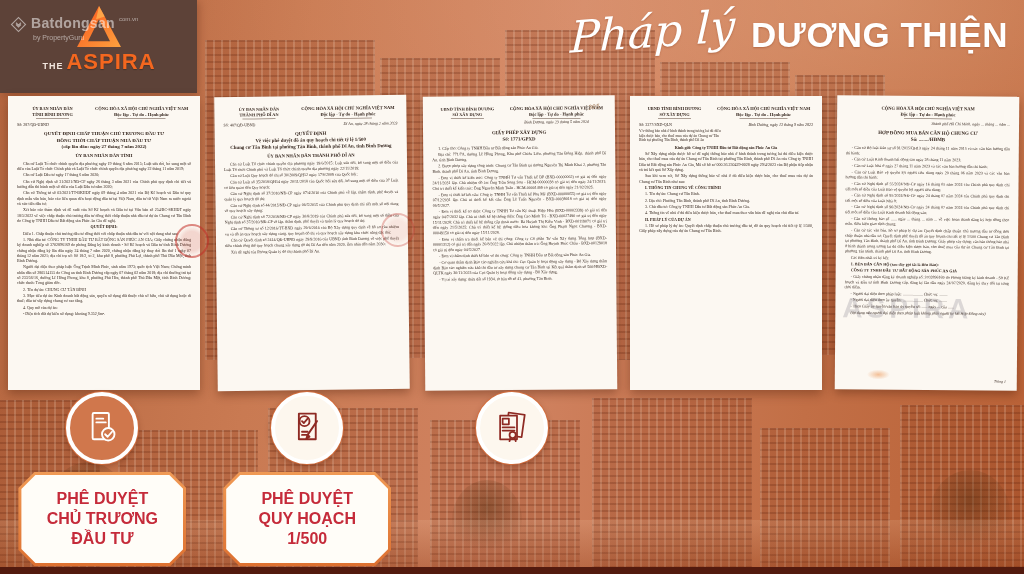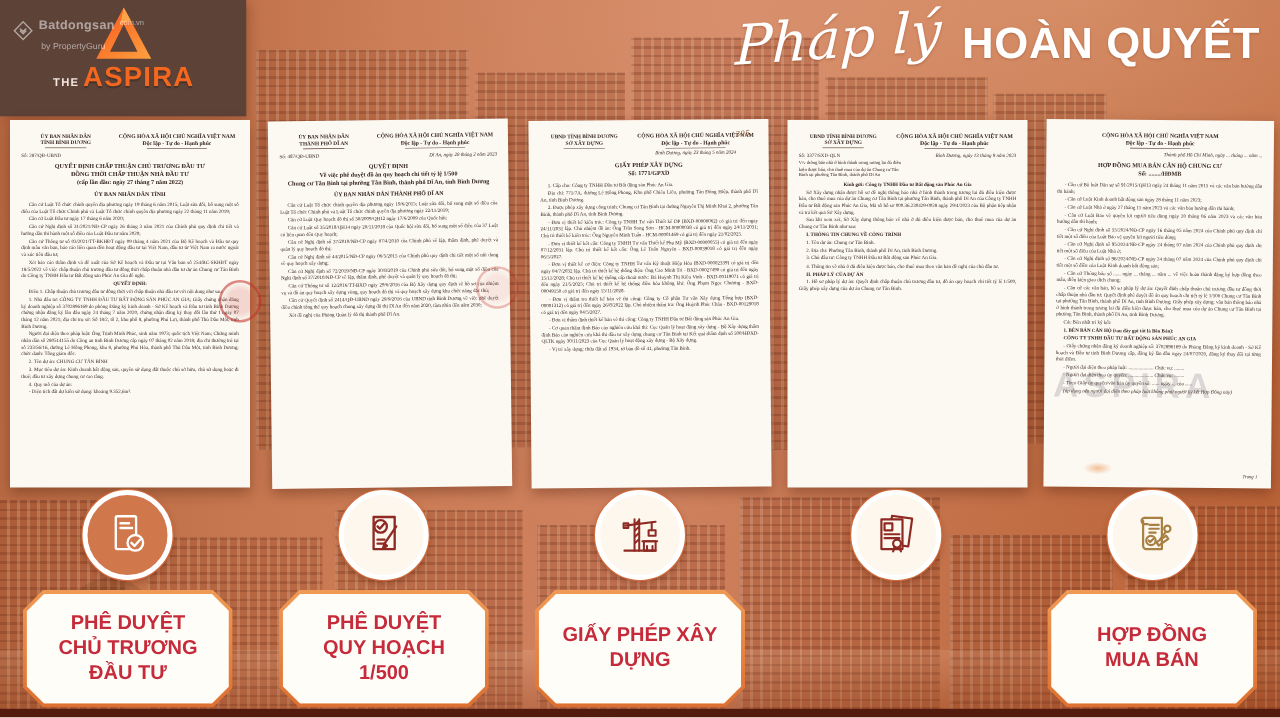--- a/index.html
+++ b/index.html
@@ -23,21 +23,21 @@
   
   .brand{position:absolute;left:0;top:0;width:197px;height:93px;background:#5d4238;box-shadow:2px 2px 8px rgba(60,20,8,.25);}
   .aspira{position:absolute;left:24px;top:5px;width:150px;text-align:left;}
   .as-tri{width:50px;height:44px;display:block;margin:0 auto;}
   .as-text{display:flex;align-items:baseline;justify-content:center;gap:3px;margin-top:0;}
   .as-the{font:700 9px "Liberation Sans",sans-serif;color:#f2e6de;letter-spacing:1px;}
   .as-name{font:900 22px "Liberation Sans",sans-serif;color:#f4671f;letter-spacing:1px;
      text-shadow:0 1px 1px rgba(0,0,0,.25);}
   .bd{position:absolute;left:10px;top:16px;color:rgba(255,255,255,.52);z-index:3;}
   .bd-row{display:flex;align-items:flex-start;gap:4px;}
-  .bd-name{font-weight:700;font-size:10px;letter-spacing:.3px;line-height:1;}
+  .bd-name{font-weight:700;font-size:14px;letter-spacing:.3px;line-height:1;}
   .bd-tld{font-size:6px;margin-top:0;}
   .bd-sub{font-size:7px;margin-left:23px;margin-top:1px;}
   .bd svg{width:17px;height:17px;stroke:currentColor;fill:none;stroke-width:1.6;}
 
   
   .title{position:absolute;right:16px;top:8px;display:flex;align-items:baseline;gap:16px;color:#fff;z-index:4;}
   .t-script{font:italic 400 44px/1.1 "DejaVu Serif",serif;transform:rotate(-4deg) skewX(-6deg);
      text-shadow:0 1px 2px rgba(120,45,15,.35);}
   .t-bold{font:800 35px/1 "Liberation Sans",sans-serif;letter-spacing:.5px;text-shadow:0 1px 2px rgba(120,45,15,.35);}
 
@@ -146,21 +146,21 @@
         </svg>
         <span class="bd-name">Batdongsan</span>
         <span class="bd-tld">com.vn</span>
       </div>
       <div class="bd-sub">by PropertyGuru</div>
     </div>
   </div>
 
   <div class="title">
     <span class="t-script">Pháp lý</span>
-    <span class="t-bold">HOÀN QUYẾT</span>
+    <span class="t-bold">DƯƠNG THIỆN</span>
   </div>
 
   <section class="doc d1">
     <div class="doc-inner">
       <div class="dhead">
         <div class="dh-l"><span>ỦY BAN NHÂN DÂN
 TỈNH BÌNH DƯƠNG</span><i class="rule l"></i></div>
         <div class="dh-r"><span>CỘNG HÒA XÃ HỘI CHỦ NGHĨA VIỆT NAM
 Độc lập - Tự do - Hạnh phúc</span><i class="rule r"></i></div>
       </div>
@@ -340,69 +340,31 @@
         </svg>
       </div>
       <div class="lbl">
         <div class="lbl-in"></div>
         <div class="lbl-text">PHÊ DUYỆT
 QUY HOẠCH
 1/500</div>
       </div>
     </div>
 
-    <div class="card">
-      <div class="circ c3">
-        <svg viewBox="0 0 64 64" style="stroke-width:2.6">
-          <path d="M12 52h40"></path>
-          <path d="M25 12v40M31 12v40M25 19l6-6M25 27l6-6M25 35l6-6M25 43l6-6"></path>
-          <path d="M13 20L52 15"></path>
-          <rect x="11" y="17" width="6" height="6"></rect>
-          <path d="M47 16v10"></path>
-          <rect x="43" y="26" width="9" height="7"></rect>
-          <rect x="37" y="40" width="15" height="12"></rect>
-          <path d="M35 40h19M41 46v6M48 46v6"></path>
-        </svg>
-      </div>
-      <div class="lbl">
-        <div class="lbl-in"></div>
-        <div class="lbl-text">GIẤY PHÉP XÂY
-DỰNG</div>
-      </div>
-    </div>
 
     <div class="card">
       <div class="circ c4">
         <svg viewBox="0 0 64 64" style="stroke-width:2.8">
           <rect x="24" y="9" width="26" height="36" transform="rotate(8 37 27)"></rect>
           <rect x="13" y="12" width="27" height="38" fill="#fdf7ee"></rect>
           <rect x="17" y="17" width="10" height="9"></rect>
           <path d="M17 31h19M17 36h19"></path>
           <circle cx="33" cy="43" r="5"></circle>
           <path d="M30 47l-2 6M36 47l2 6"></path>
         </svg>
       </div>
     </div>
 
-    <div class="card">
-      <div class="circ c5">
-        <svg viewBox="0 0 64 64" style="stroke-width:2.8">
-          <path d="M22 10h22v40H24a4 4 0 01-4-4V14"></path>
-          <path d="M22 10a4 4 0 000 8h4"></path>
-          <path d="M28 19h12M28 24h12M28 29h8"></path>
-          <circle cx="30" cy="39" r="6"></circle>
-          <path d="M27 39l2 2 4-4"></path>
-          <circle cx="51" cy="24" r="4"></circle>
-          <path d="M49 28l-7 9"></path>
-          <rect x="37" y="37" width="15" height="5" transform="rotate(-35 44 39)"></rect>
-        </svg>
-      </div>
-      <div class="lbl">
-        <div class="lbl-in"></div>
-        <div class="lbl-text">HỢP ĐỒNG
-MUA BÁN</div>
-      </div>
-    </div>
 
   </div>
 
   <div class="strip"></div>
 </div>
 
 </body></html>

